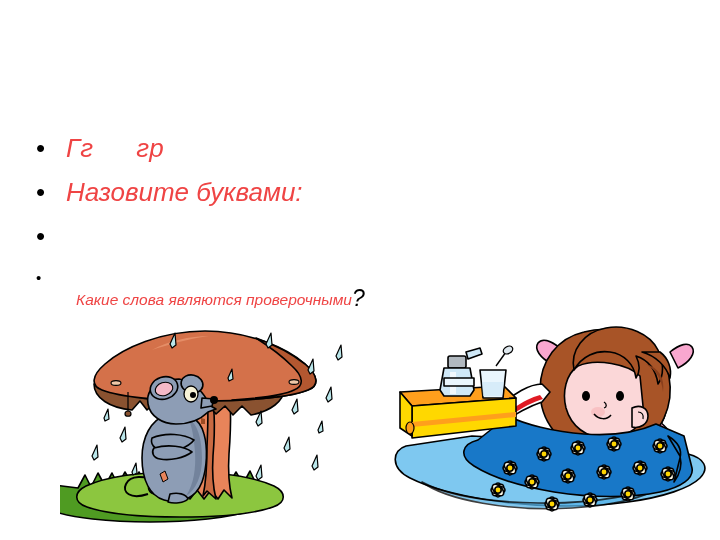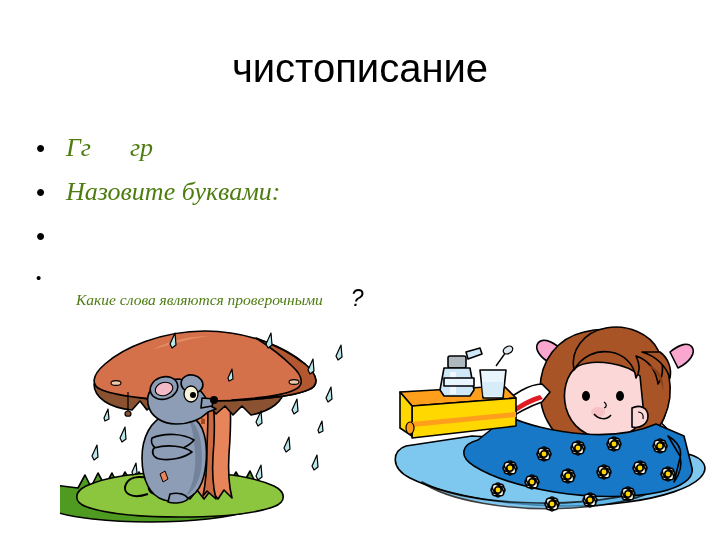--- a/index.html
+++ b/index.html
@@ -53,22 +53,22 @@
     margin: 0;
   }
   .bullet-dot {
     flex: 0 0 auto;
     line-height: 1;
     color: #000000;
     font-family: "Liberation Sans", sans-serif;
   }
   .bullet-text {
     font-style: italic;
-    color: #4d7c0f;
-    font-family: Liberation Serif, serif;
+    color: #ef4444;
+    font-family: Liberation Sans, sans-serif;
     white-space: pre;
   }
 
   
   .row-l1 { height: 44px; }
   .row-l1 .bullet-dot {
     width: 30px;
     font-size: 26px;
     padding-top: 7px;
   }
@@ -84,21 +84,20 @@
     font-size: 15px;
     padding-top: 6px;
   }
   .row-l2 .bullet-text {
     font-size: 15.5px;
     line-height: 26px;
   }
   .row-l2-cont {
     margin-left: 30px;
     padding-left: 10px;
-    gap: 28px;
   }
   .row-l2-cont .bullet-text {
     font-size: 15.5px;
     line-height: 30px;
   }
   .big-qmark {
     font-size: 23px;
     font-style: italic;
   }
 
@@ -118,21 +117,20 @@
     width: 328px;
     height: 232px;
   }
   .illo svg { display: block; }
 </style>
 </head>
 <body>
 
 <div id="slide">
 
-  <div id="slide-title">чистописание</div>
 
   <div id="bullet-list">
 
     <div class="bullet-row row-l1">
       <span class="bullet-dot">•</span>
       <span class="bullet-text">Гг      гр</span>
     </div>
 
     <div class="bullet-row row-l1">
       <span class="bullet-dot">•</span>

